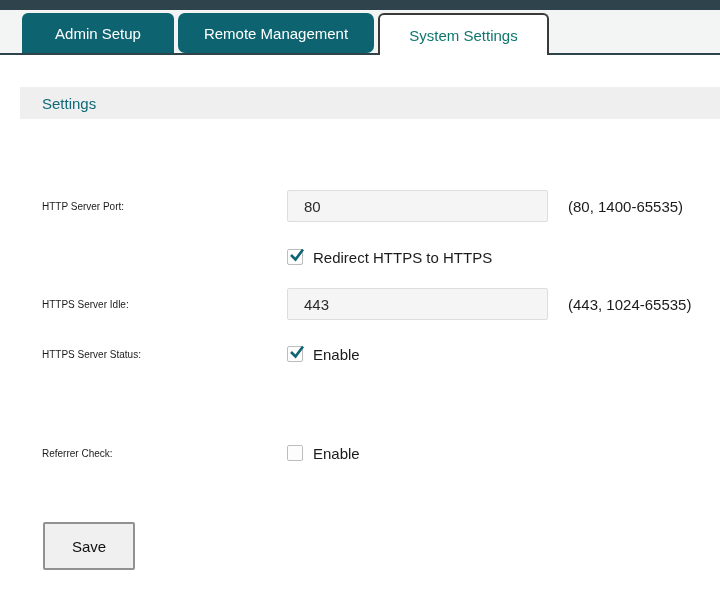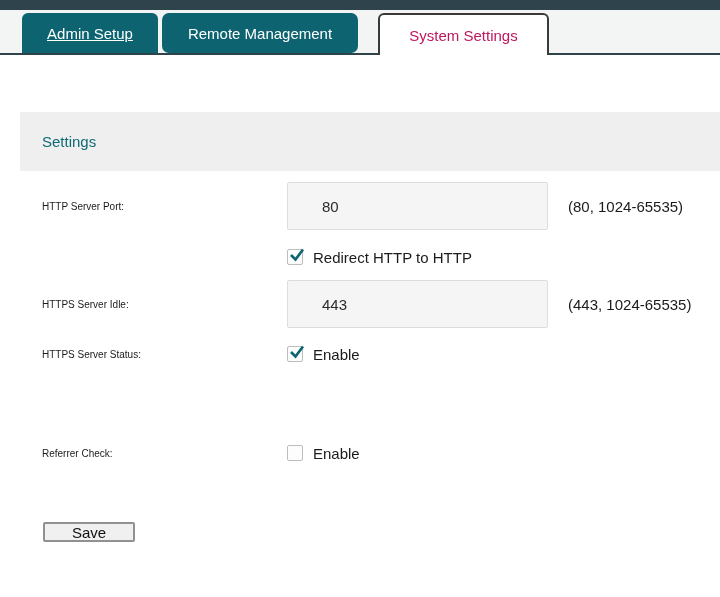--- a/index.html
+++ b/index.html
@@ -9,55 +9,55 @@
 
   
   .top-bar { position:absolute; left:0; top:0; width:720px; height:10px; background:#2f434d; }
   .tab-strip-bg { position:absolute; left:0; top:10px; width:720px; height:43px; background:#f3f4f4; }
   .tab-underline { position:absolute; left:0; top:53px; width:720px; height:2px; background:#2f434d; }
 
   .tabs { position:absolute; left:22px; top:13px; display:flex; gap:4px; align-items:flex-start; }
   .tab { height:40px; display:flex; align-items:center; justify-content:center;
          background:#0d6470; color:#ffffff; font-size:15px;
          border-radius:6px 6px 0 0; cursor:pointer; }
-  .tab.t1 { width:136px;text-decoration:underline; }
+  .tab.t1 { width:152px; }
   .tab.t2 { width:196px;border-radius:7px; }
   .tab.t3 { width:171px; }
-  .tab.active { background:#ffffff; color:#be185d; height:42px;
-                border:2px solid #3a3a3a; border-bottom:none; position:relative; z-index:2;margin-left:16px; }
+  .tab.active { background:#ffffff; color:#0f766e; height:42px;
+                border:2px solid #3a3a3a; border-bottom:none; position:relative; z-index:2; }
 
   
-  .section-band { position:absolute; left:20px; top:112px; width:700px; height:59px;
+  .section-band { position:absolute; left:20px; top:87px; width:700px; height:32px;
                   background:#efeff0; display:flex; align-items:center; }
   .section-title { margin-left:22px; color:#0e6a76; font-size:15px; }
 
   
   .row { position:absolute; left:0; width:720px; }
   .row > * { position:absolute; top:50%; transform:translateY(-50%); }
   .row-http     { top:186px; height:40px; }
   .row-redirect { top:241px; height:32px; }
   .row-https    { top:284px; height:40px; }
   .row-status   { top:338px; height:32px; }
   .row-timeout  { top:382px; height:40px; }
   .row-referrer { top:437px; height:32px;text-align:right; }
 
   .lbl  { left:42px;  font-size:10px; color:#1b1b1b; white-space:nowrap; }
   .hint { left:568px; font-size:15px; color:#1b1b1b; white-space:nowrap; }
 
-  .textbox { left:287px; width:261px; height:48px; background:#f5f5f6;
-             border:1px solid #dddddd; border-radius:2px; padding-left:34px;
+  .textbox { left:287px; width:261px; height:32px; background:#f5f5f6;
+             border:1px solid #dddddd; border-radius:2px; padding-left:16px;
              font-size:15px; color:#2b2b2b; font-family:"Liberation Sans", sans-serif; }
 
   .checkbox { left:287px; width:16px; height:16px; background:#fdfdfd;
               border:1px solid #bdbdbd; border-radius:2px; cursor:pointer; }
   .checkbox svg { display:none; position:absolute; left:0px; top:-4px; }
   .checkbox.checked svg { display:block; }
   .cb-label { left:313px; font-size:15px; color:#1b1b1b; white-space:nowrap; cursor:default; }
 
-  .save-btn { position:absolute; left:43px; top:522px; width:92px; height:20px;
+  .save-btn { position:absolute; left:43px; top:522px; width:92px; height:48px;
               background:#f0f0f0; border:2px solid #919191; border-radius:2px;
               font-size:15px; color:#111111; cursor:pointer;
               font-family:"Liberation Sans", sans-serif; }
 </style>
 </head>
 <body>
 
 <div class="page">
 
   <div class="top-bar"></div>
@@ -70,30 +70,30 @@
     <div class="tab t3 active">System Settings</div>
   </div>
 
   <div class="section-band">
     <span class="section-title">Settings</span>
   </div>
 
   <div class="row row-http">
     <span class="lbl">HTTP Server Port:</span>
     <input class="textbox" type="text" value="80" style="">
-    <span class="hint">(80, 1024-65535)</span>
+    <span class="hint">(80, 1400-65535)</span>
   </div>
 
   <div class="row row-redirect">
     <span class="checkbox checked">
       <svg width="18" height="18" viewBox="0 0 18 18">
         <polyline points="3,9 7.5,13.5 15,3.5" fill="none" stroke="#0d6472" stroke-width="2.6"></polyline>
       </svg>
     </span>
-    <span class="cb-label">Redirect HTTP to HTTP</span>
+    <span class="cb-label">Redirect HTTPS to HTTPS</span>
   </div>
 
   <div class="row row-https">
     <span class="lbl">HTTPS Server Idle:</span>
     <input class="textbox" type="text" value="443" style="">
     <span class="hint">(443, 1024-65535)</span>
   </div>
 
   <div class="row row-status">
     <span class="lbl">HTTPS Server Status:</span>

